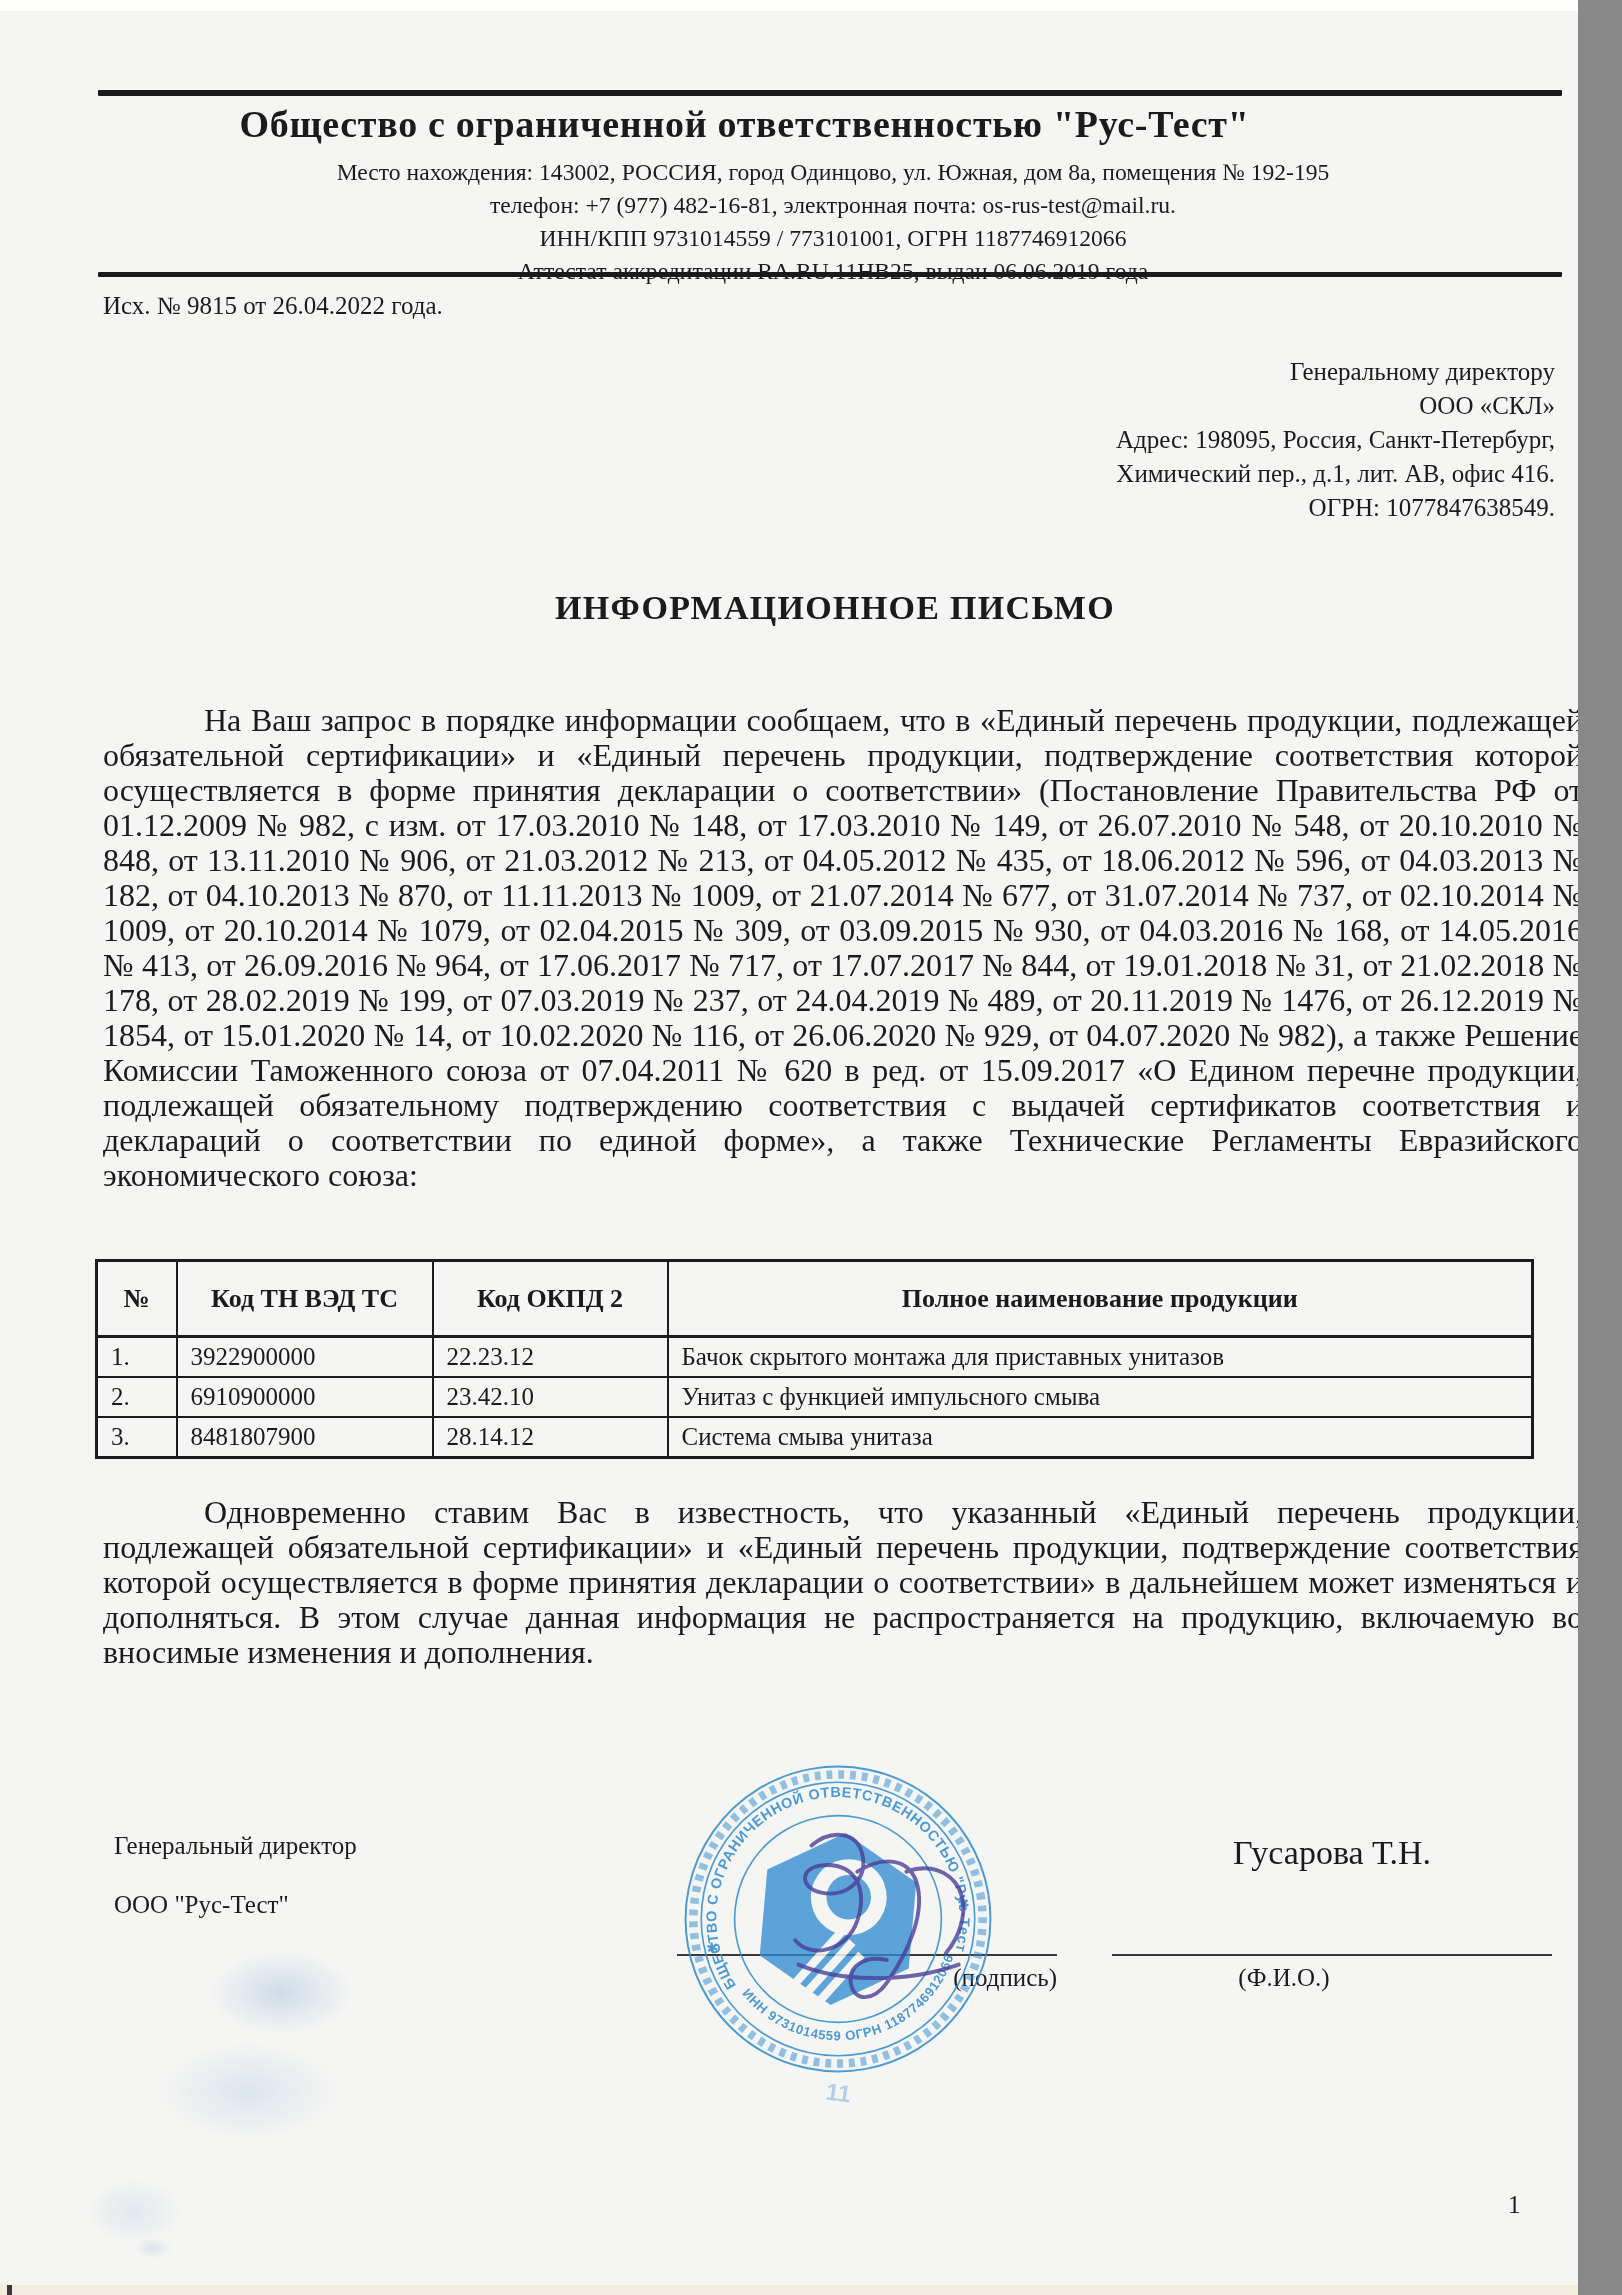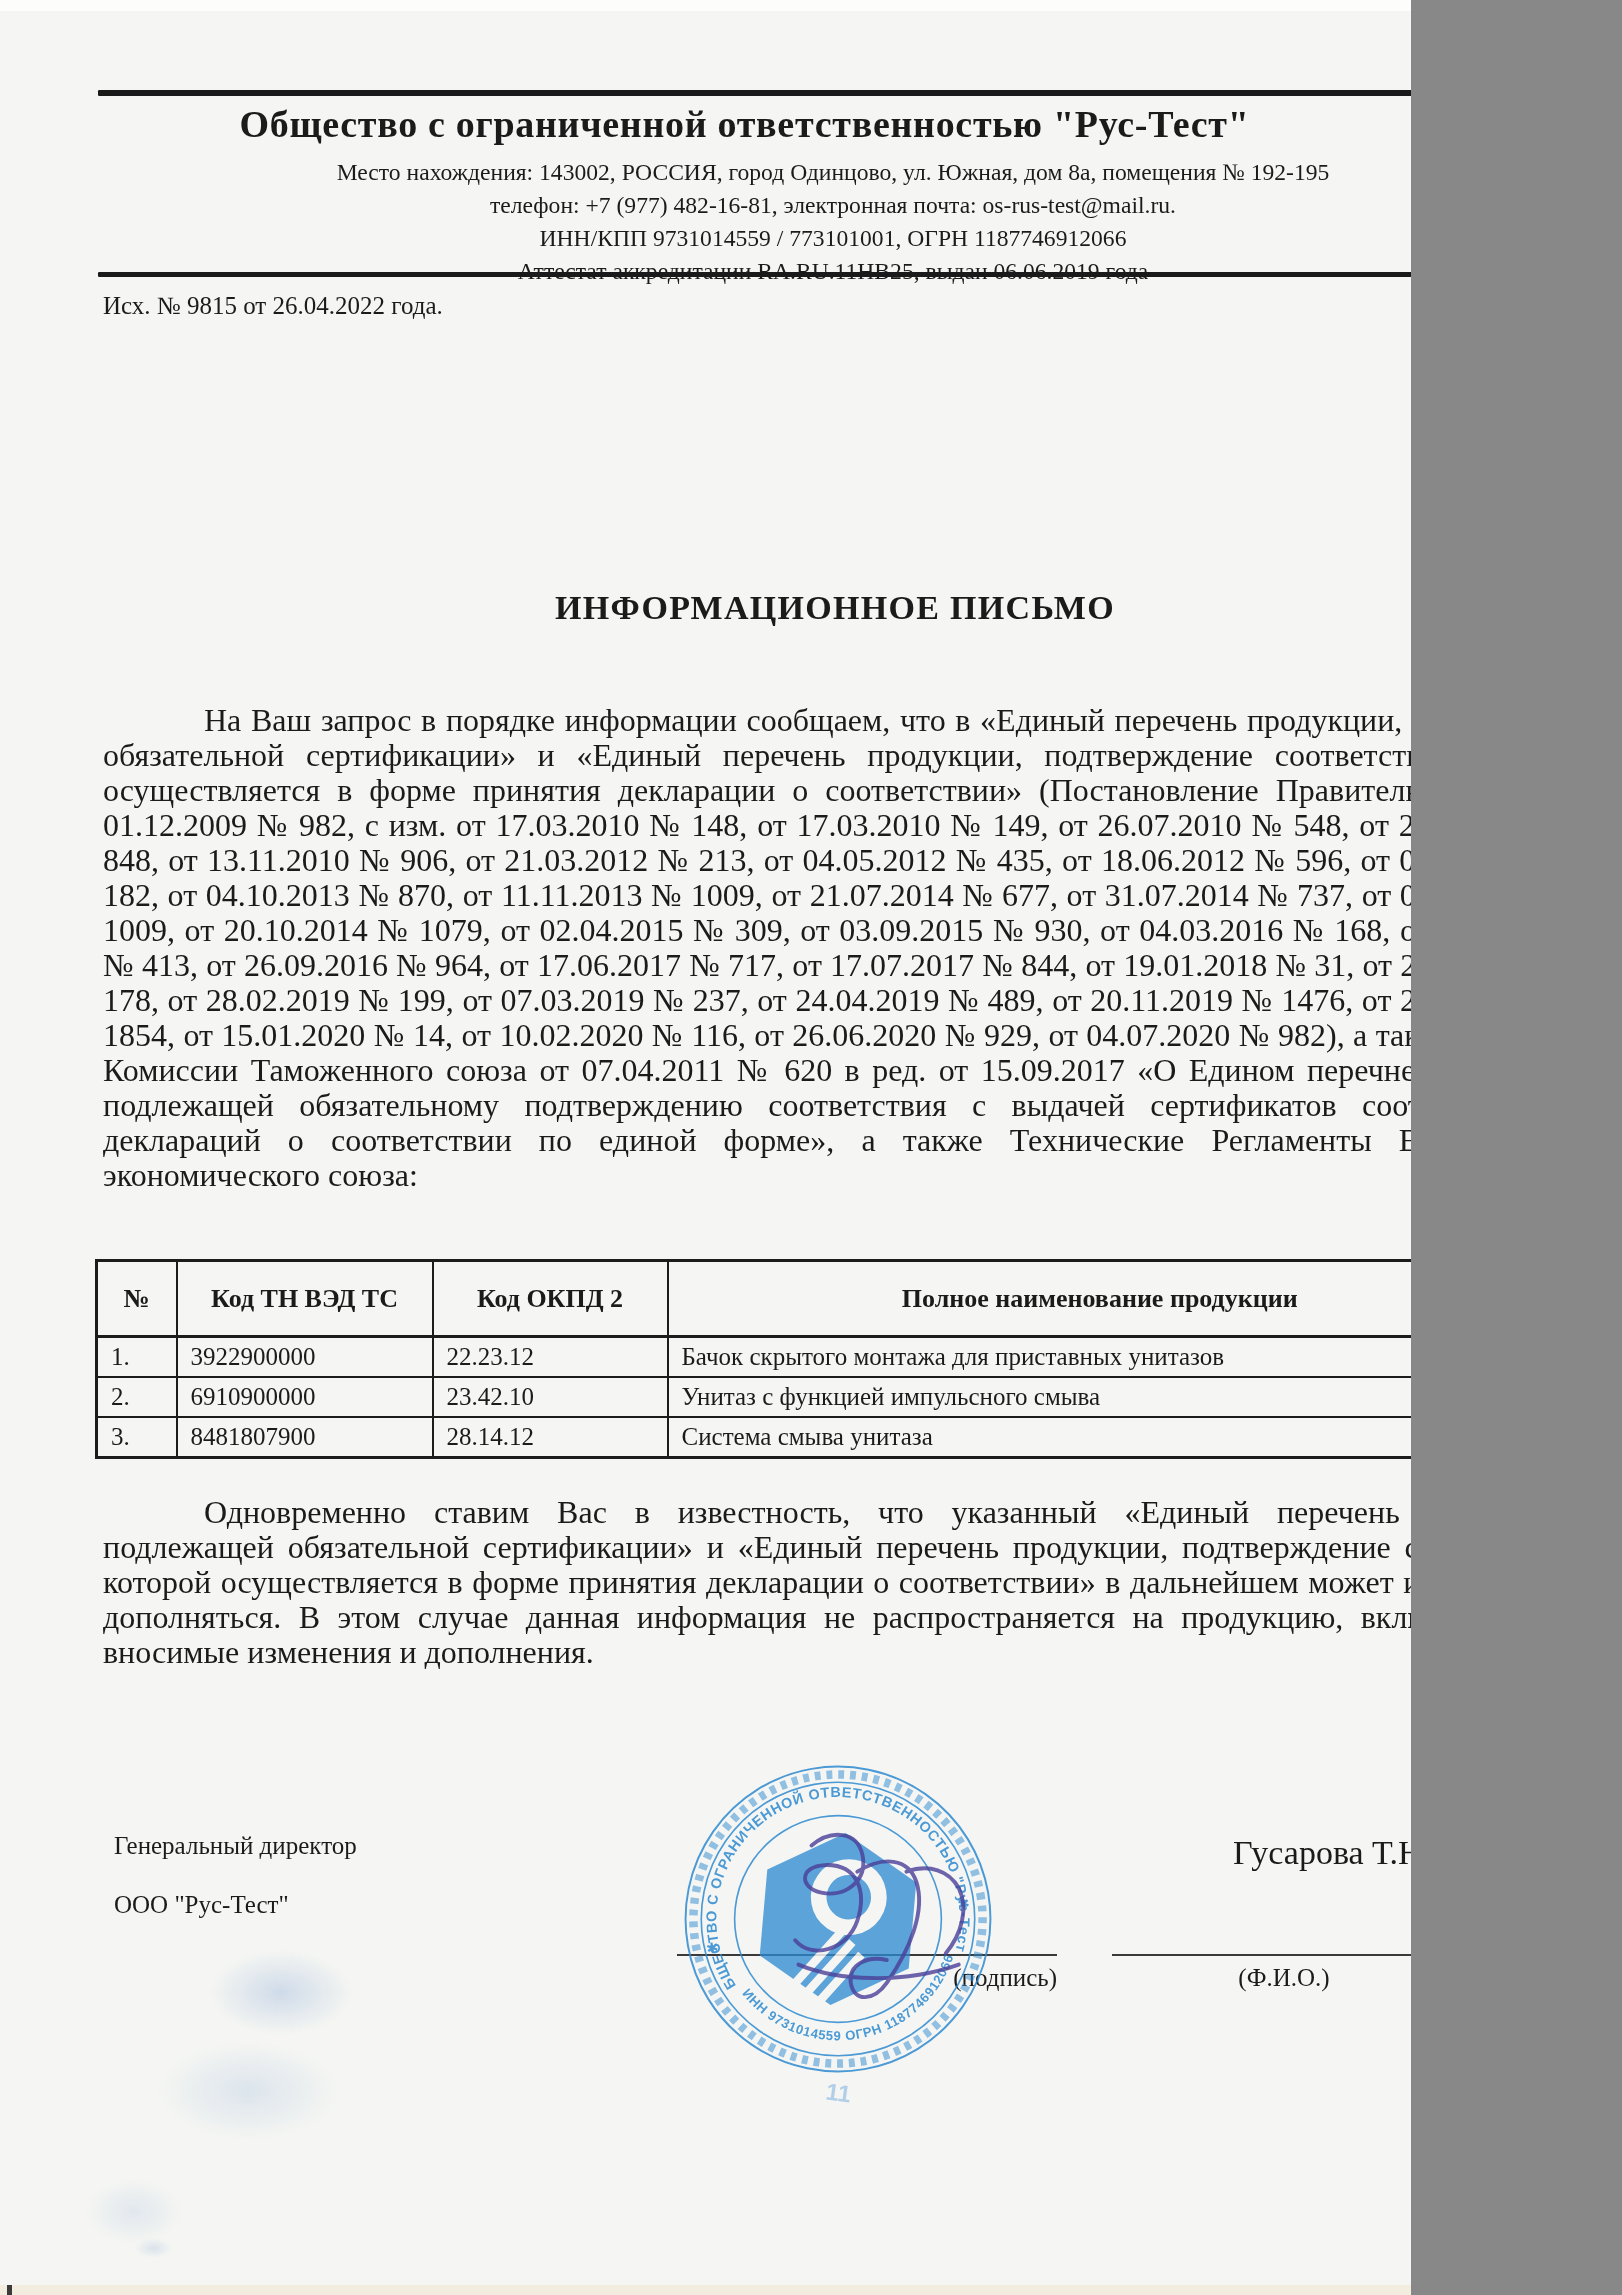--- a/index.html
+++ b/index.html
@@ -1,18 +1,18 @@
 <!DOCTYPE html>
 <html style="font-size:10.5px"><head>
 <meta charset="utf-8">
 <style>
   html,body{margin:0;padding:0;background:#888;}
   .page{
     position:relative;
-    width:1411px;height:2295px;
+    width:1578px;height:2295px;
     background:#f5f6f3;
     font-family:"Liberation Serif","DejaVu Serif",serif;
     color:#1b1b1b;
     overflow:hidden;
     text-decoration:underline;
   }
   .abs{position:absolute;}
   .top-scan-strip{left:0;top:0;width:1623px;height:10.5px;background:#fdfdfc;}
   .rule{background:#1a1a1a;border-radius:1.3px;}
   .rule-top{left:98px;top:90px;width:1464px;height:5.9px;}
@@ -101,20 +101,27 @@
   <div class="abs letterhead-lines">
     <div>Место нахождения: 143002, РОССИЯ, город Одинцово, ул. Южная, дом 8а, помещения № 192-195</div>
     <div>телефон: +7 (977) 482-16-81, электронная почта: os-rus-test@mail.ru.</div>
     <div>ИНН/КПП 9731014559 / 773101001, ОГРН 1187746912066</div>
     <div>Аттестат аккредитации RA.RU.11НВ25, выдан 06.06.2019 года</div>
   </div>
   <div class="abs rule rule-bottom"></div>
 
   <div class="abs outgoing">Исх. № 9815 от 26.04.2022 года.</div>
 
+  <div class="abs addressee">
+    <div>Генеральному директору</div>
+    <div>ООО «СКЛ»</div>
+    <div>Адрес: 198095, Россия, Санкт-Петербург,</div>
+    <div>Химический пер., д.1, лит. АВ, офис 416.</div>
+    <div>ОГРН: 1077847638549.</div>
+  </div>
 
   <div class="abs doc-title">ИНФОРМАЦИОННОЕ ПИСЬМО</div>
 
   <div class="abs para para1">На Ваш запрос в порядке информации сообщаем, что в «Единый перечень продукции, подлежащей обязательной сертификации» и «Единый перечень продукции, подтверждение соответствия которой осуществляется в форме принятия декларации о соответствии» (Постановление Правительства РФ от 01.12.2009 № 982, с изм. от 17.03.2010 № 148, от 17.03.2010 № 149, от 26.07.2010 № 548, от 20.10.2010 № 848, от 13.11.2010 № 906, от 21.03.2012 № 213, от 04.05.2012 № 435, от 18.06.2012 № 596, от 04.03.2013 № 182, от 04.10.2013 № 870, от 11.11.2013 № 1009, от 21.07.2014 № 677, от 31.07.2014 № 737, от 02.10.2014 № 1009, от 20.10.2014 № 1079, от 02.04.2015 № 309, от 03.09.2015 № 930, от 04.03.2016 № 168, от 14.05.2016 № 413, от 26.09.2016 № 964, от 17.06.2017 № 717, от 17.07.2017 № 844, от 19.01.2018 № 31, от 21.02.2018 № 178, от 28.02.2019 № 199, от 07.03.2019 № 237, от 24.04.2019 № 489, от 20.11.2019 № 1476, от 26.12.2019 № 1854, от 15.01.2020 № 14, от 10.02.2020 № 116, от 26.06.2020 № 929, от 04.07.2020 № 982), а также Решение Комиссии Таможенного союза от 07.04.2011 № 620 в ред. от 15.09.2017 «О Едином перечне продукции, подлежащей обязательному подтверждению соответствия с выдачей сертификатов соответствия и деклараций о соответствии по единой форме», а также Технические Регламенты Евразийского экономического союза:</div>
 
 
   <table class="products">
     <colgroup>
       <col class="col-num">
         <col class="col-tnved">

